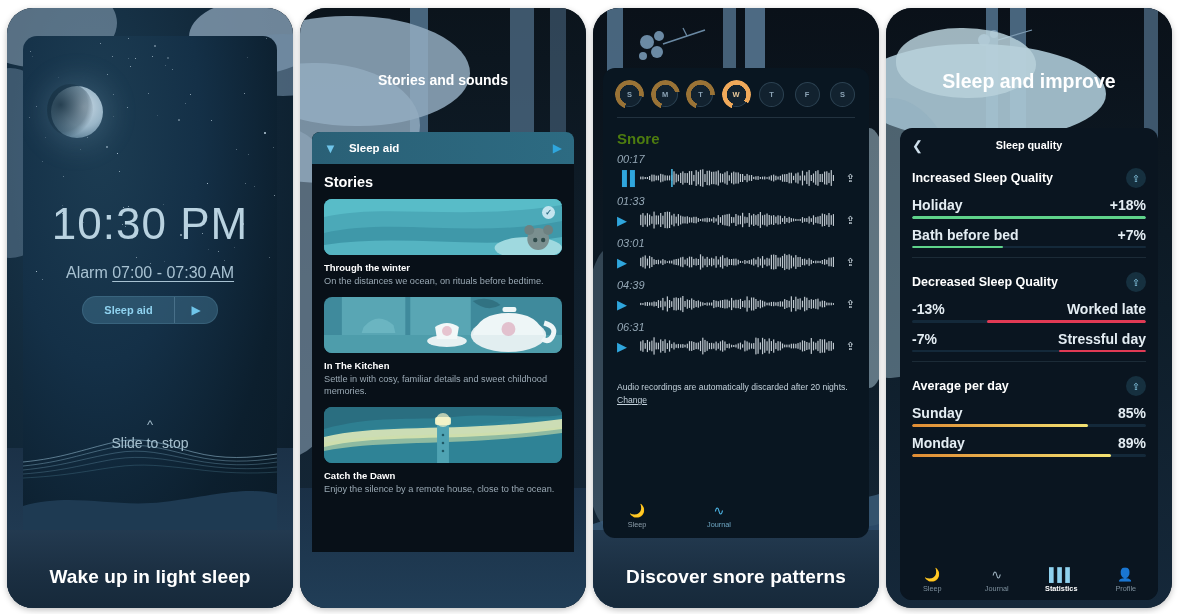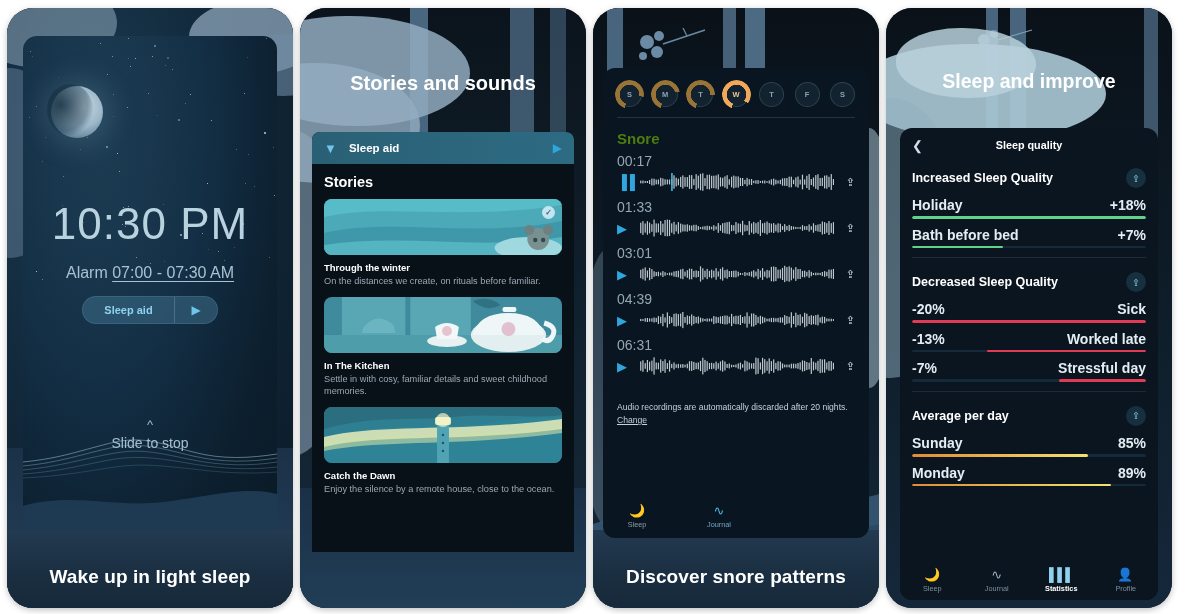--- a/index.html
+++ b/index.html
@@ -38,42 +38,42 @@
 
   
   .caption{position:absolute;left:0;right:0;bottom:0;height:62px;display:flex;align-items:center;justify-content:center;
     color:#fff;font-size:19px;font-weight:700;letter-spacing:.1px;}
   .capbg{position:absolute;left:0;right:0;bottom:0;height:78px;background:linear-gradient(#233a50 0%,#1b2f42 55%,#16293a 100%);}
 
   
   .p2sky{position:absolute;inset:0;background:linear-gradient(#0b141c 0%,#101f2c 45%,#16293a 100%);}
   .trunk{position:absolute;background:#54748f;opacity:.85;}
   .bigcloud{position:absolute;border-radius:46% 52% 48% 50%;background:#93acc0;}
-  .title2{position:absolute;left:0;right:0;top:64px;text-align:center;color:#fff;font-size:20px;font-weight:700;z-index:5;}
+  .title2{position:absolute;left:0;right:0;top:64px;text-align:center;color:#fff;font-size:14px;font-weight:700;z-index:5;}
   .phone2{position:absolute;left:12px;top:124px;width:262px;height:420px;background:#081018;border-radius:8px 8px 0 0;overflow:hidden;z-index:4;}
   .aidbar{height:32px;background:linear-gradient(90deg,#2a6076,#2d6b82);display:flex;align-items:center;padding:0 12px;gap:12px;}
   .aidbar .cd{color:#6fc5ea;font-size:13px;}
   .aidbar .t{color:#fff;font-size:11.5px;font-weight:700;flex:1;}
   .aidbar .pp{color:#2fa6dd;font-size:12px;}
   .sec2{padding:10px 12px 0 12px;}
   .sec2 h3{margin:0 0 9px 0;color:#fff;font-size:14.5px;font-weight:700;}
   .thumb{height:56px;border-radius:8px;overflow:hidden;position:relative;}
   .cardttl{color:#fff;font-size:9.5px;font-weight:700;margin:7px 0 2px;}
   .carddesc{color:#9aa9b4;font-size:9.2px;line-height:1.38;margin:0 0 9px;}
   .chk{position:absolute;right:7px;top:7px;width:13px;height:13px;border-radius:50%;background:rgba(210,235,245,.9);
     color:#2b6a80;font-size:8px;display:flex;align-items:center;justify-content:center;font-weight:700;}
   .phone3{position:absolute;left:10px;top:60px;width:266px;height:470px;background:#091621;border-radius:12px;overflow:hidden;z-index:4;}
   .days{display:flex;justify-content:space-between;padding:14px 14px 10px;}
   .day{width:23px;height:23px;border-radius:50%;position:relative;display:flex;align-items:center;justify-content:center;
     color:#8ba3b5;font-size:7.5px;font-weight:700;background:#12222f;border:1px solid rgba(120,160,185,.25);}
   .ring{position:absolute;inset:-3px;border-radius:50%;}
   .hr3{height:1px;background:rgba(150,180,200,.18);margin:0 14px;}
   .snoreh{color:#4d7c0f;font-size:15px;font-weight:700;padding:12px 14px 6px;}
   .rec{padding:0 14px;}
-  .rtime{color:#94a7b5;font-size:14px;margin-bottom:3px;}
+  .rtime{color:#94a7b5;font-size:11px;margin-bottom:3px;font-style:italic;}
   .rrow{display:flex;align-items:center;gap:9px;height:20px;margin-bottom:7px;}
   .ricon{width:13px;color:#2fa6dd;font-size:13px;display:flex;align-items:center;}
   .wavebox{flex:1;height:18px;position:relative;}
   .shareic{width:12px;color:#d8e4ec;font-size:11px;text-align:right;}
   .note3{padding:18px 14px 0;color:#c4d2dc;font-size:8.6px;line-height:1.5;}
   .note3 u{text-decoration:underline;}
   .nav3{position:absolute;left:0;right:0;bottom:0;height:44px;display:flex;padding-left:6px;align-items:center;gap:26px;}
   .navit{width:56px;text-align:center;}
   .navit .ic{font-size:13px;line-height:15px;}
   .navit .lb{font-size:7.3px;margin-top:2px;}
@@ -250,21 +250,21 @@
               <ellipse cx="206" cy="49" rx="34" ry="11" fill="#9fd9df"></ellipse>
               <circle cx="216" cy="40" r="11" fill="#7a8f8f"></circle>
               <circle cx="207" cy="31" r="5" fill="#6d8181"></circle>
                 <circle cx="226" cy="31" r="5" fill="#6d8181"></circle>
               <circle cx="213" cy="41" r="2.2" fill="#2f4a4a"></circle>
                 <circle cx="221" cy="41" r="2.2" fill="#2f4a4a"></circle>
             </svg>
             <div class="chk">✓</div>
           </div>
           <div class="cardttl">Through the winter</div>
-          <div class="carddesc">On the distances we create, on rituals before familiar.</div>
+          <div class="carddesc">On the distances we ocean, on rituals before bedtime.</div>
         </div>
 
         <div>
           <div class="thumb">
             <svg viewBox="0 0 240 56" preserveAspectRatio="none" style="width:100%;height:100%">
               <rect width="240" height="56" fill="#3f8a9c"></rect>
               <rect x="18" y="0" width="130" height="38" fill="#59a6b4"></rect>
               <rect x="82" y="0" width="5" height="38" fill="#3f8a9c"></rect>
               <path d="M40,30 q14,-16 30,-2 l2,8 -34,0 z" fill="#6fb9c4" opacity=".8"></path>
               <rect x="0" y="38" width="240" height="18" fill="#4e9dab"></rect>
@@ -910,29 +910,20 @@
             </div>
           </div>
           <div class="divider4"></div>
           <div class="grp">
             <div class="grphead">
               <div class="gt">Decreased Sleep Quality</div>
               <div class="shbtn">⇪</div>
             </div>
             <div class="barrow">
               <div class="barlbls">
-                <span>-20%</span>
-                <span>Sick</span>
-              </div>
-              <div class="track">
-                <div class="fill" style="width: 100%; background: rgb(224, 58, 84); right: 0px;"></div>
-              </div>
-            </div>
-            <div class="barrow">
-              <div class="barlbls">
                 <span>-13%</span>
                 <span>Worked late</span>
               </div>
               <div class="track">
                 <div class="fill" style="width: 68%; background: rgb(224, 58, 84); right: 0px;"></div>
               </div>
             </div>
             <div class="barrow">
               <div class="barlbls">
                 <span>-7%</span>

